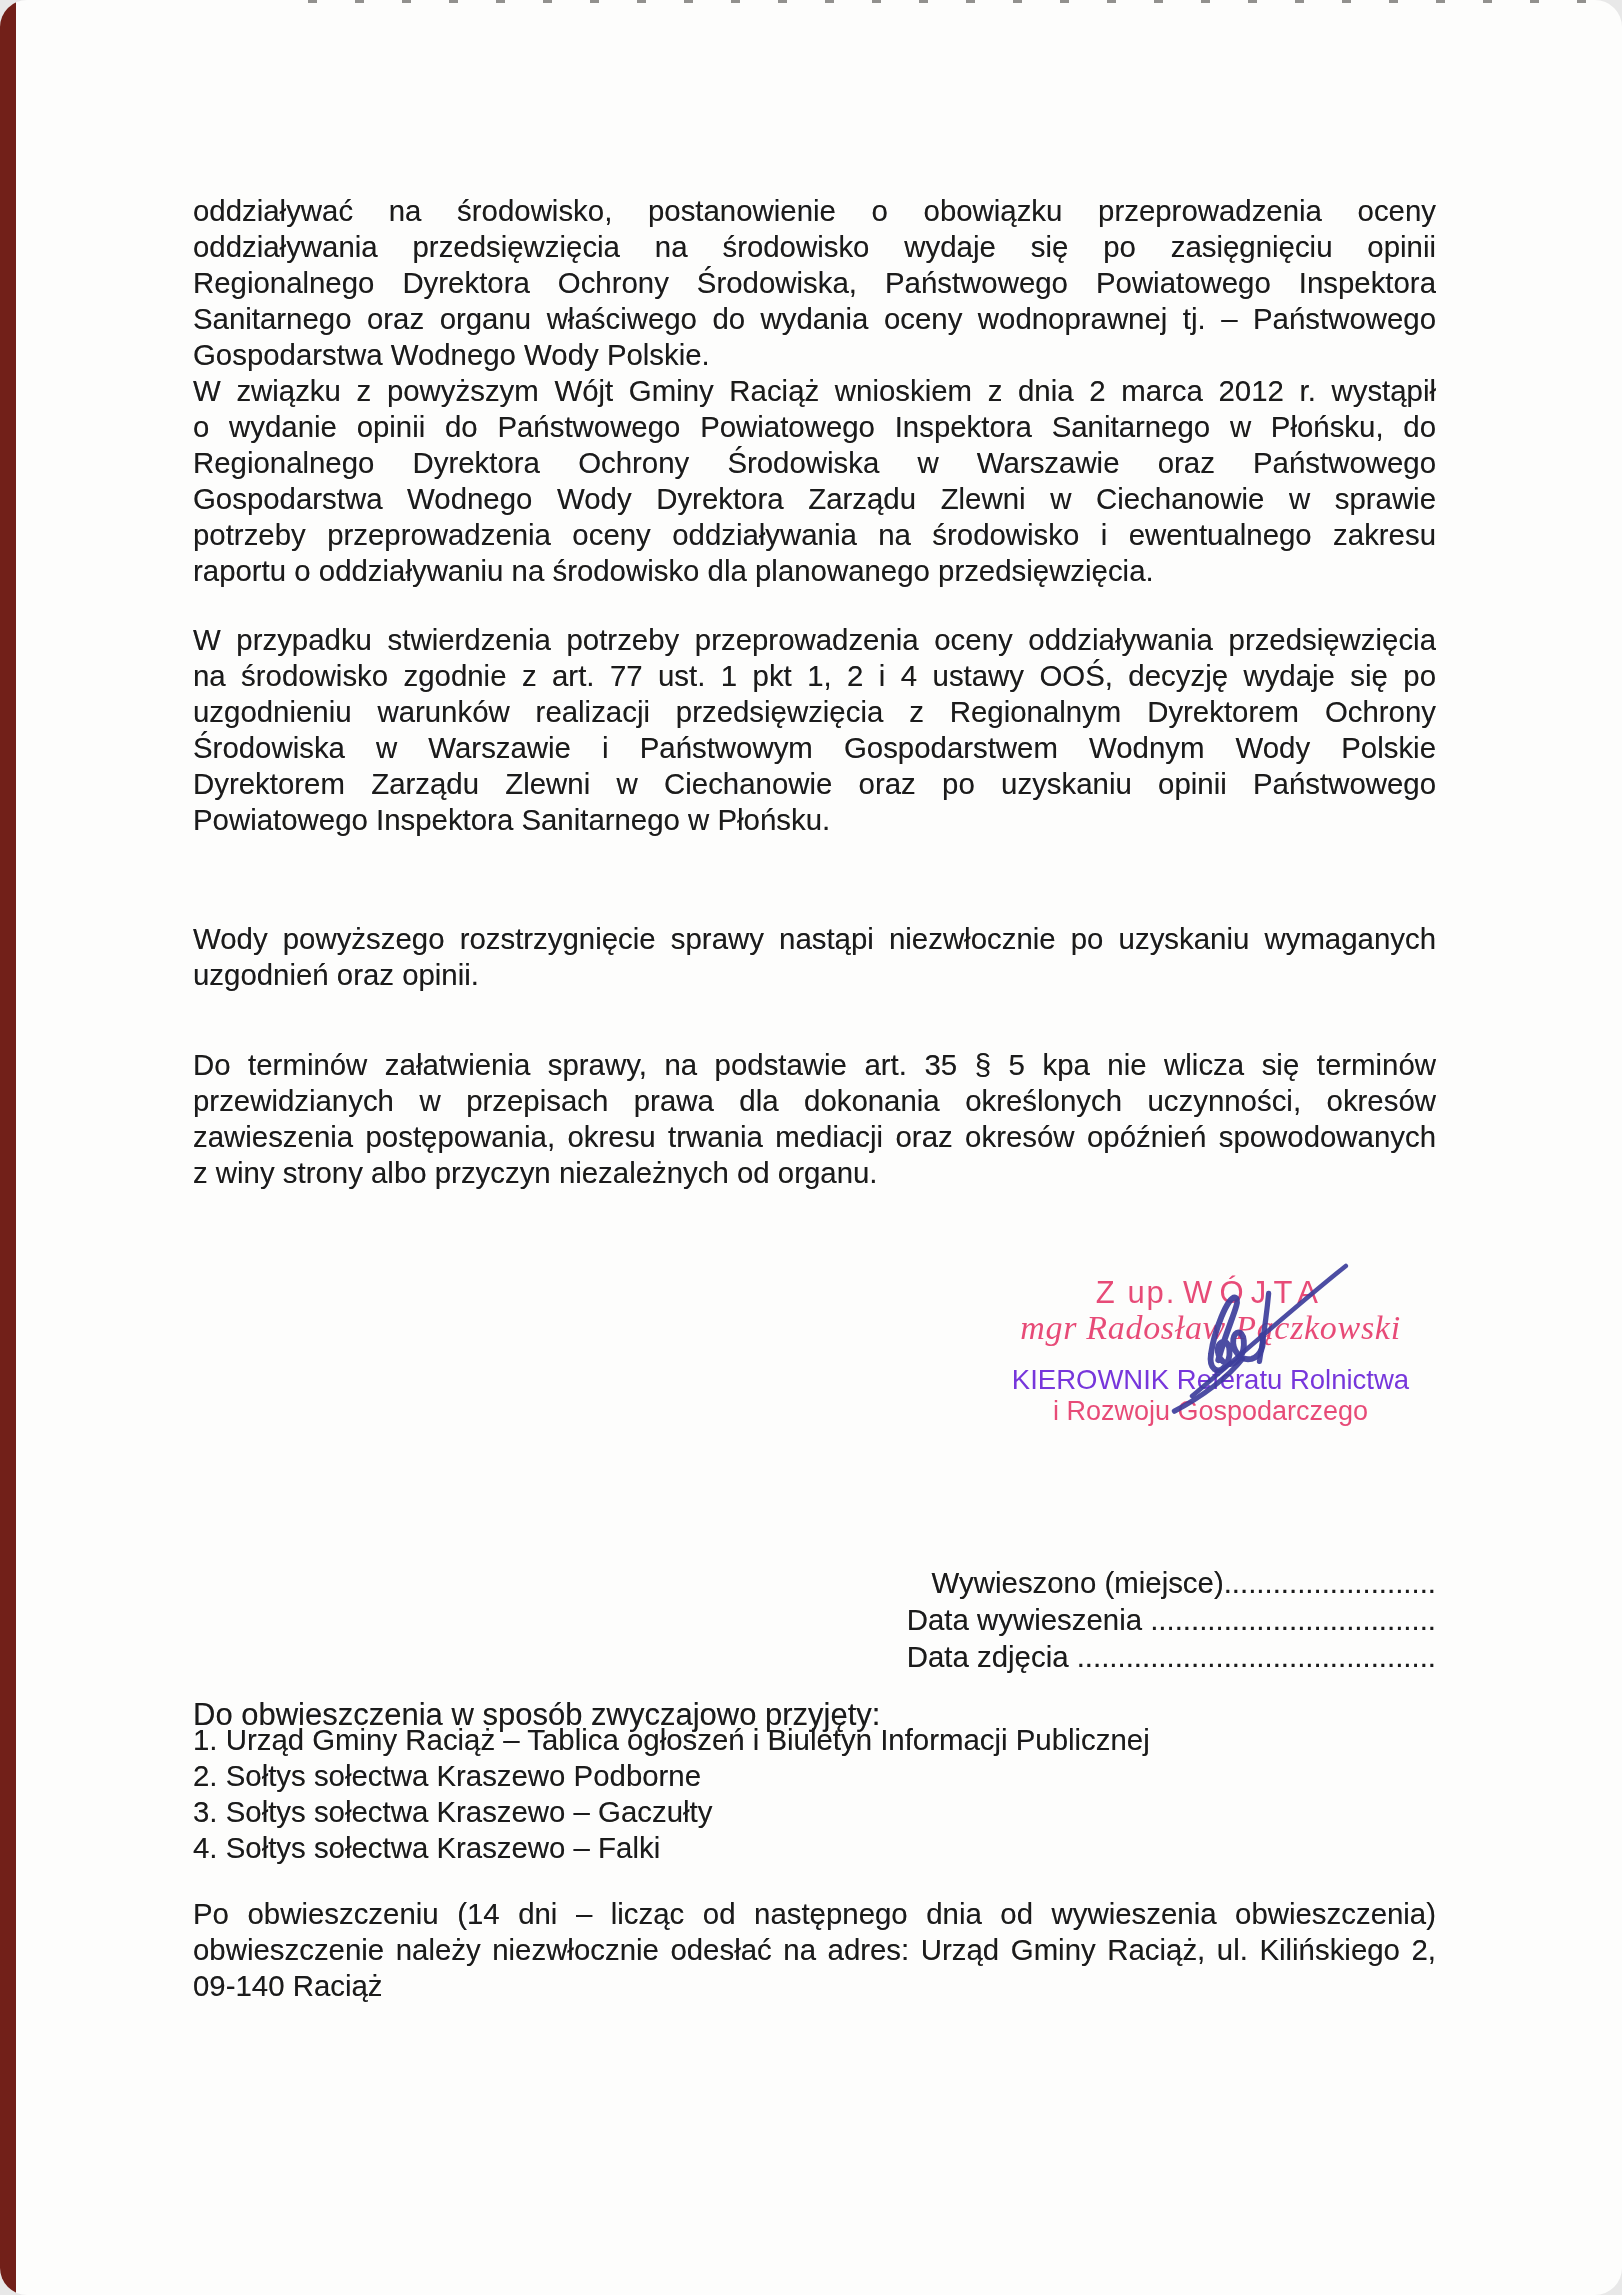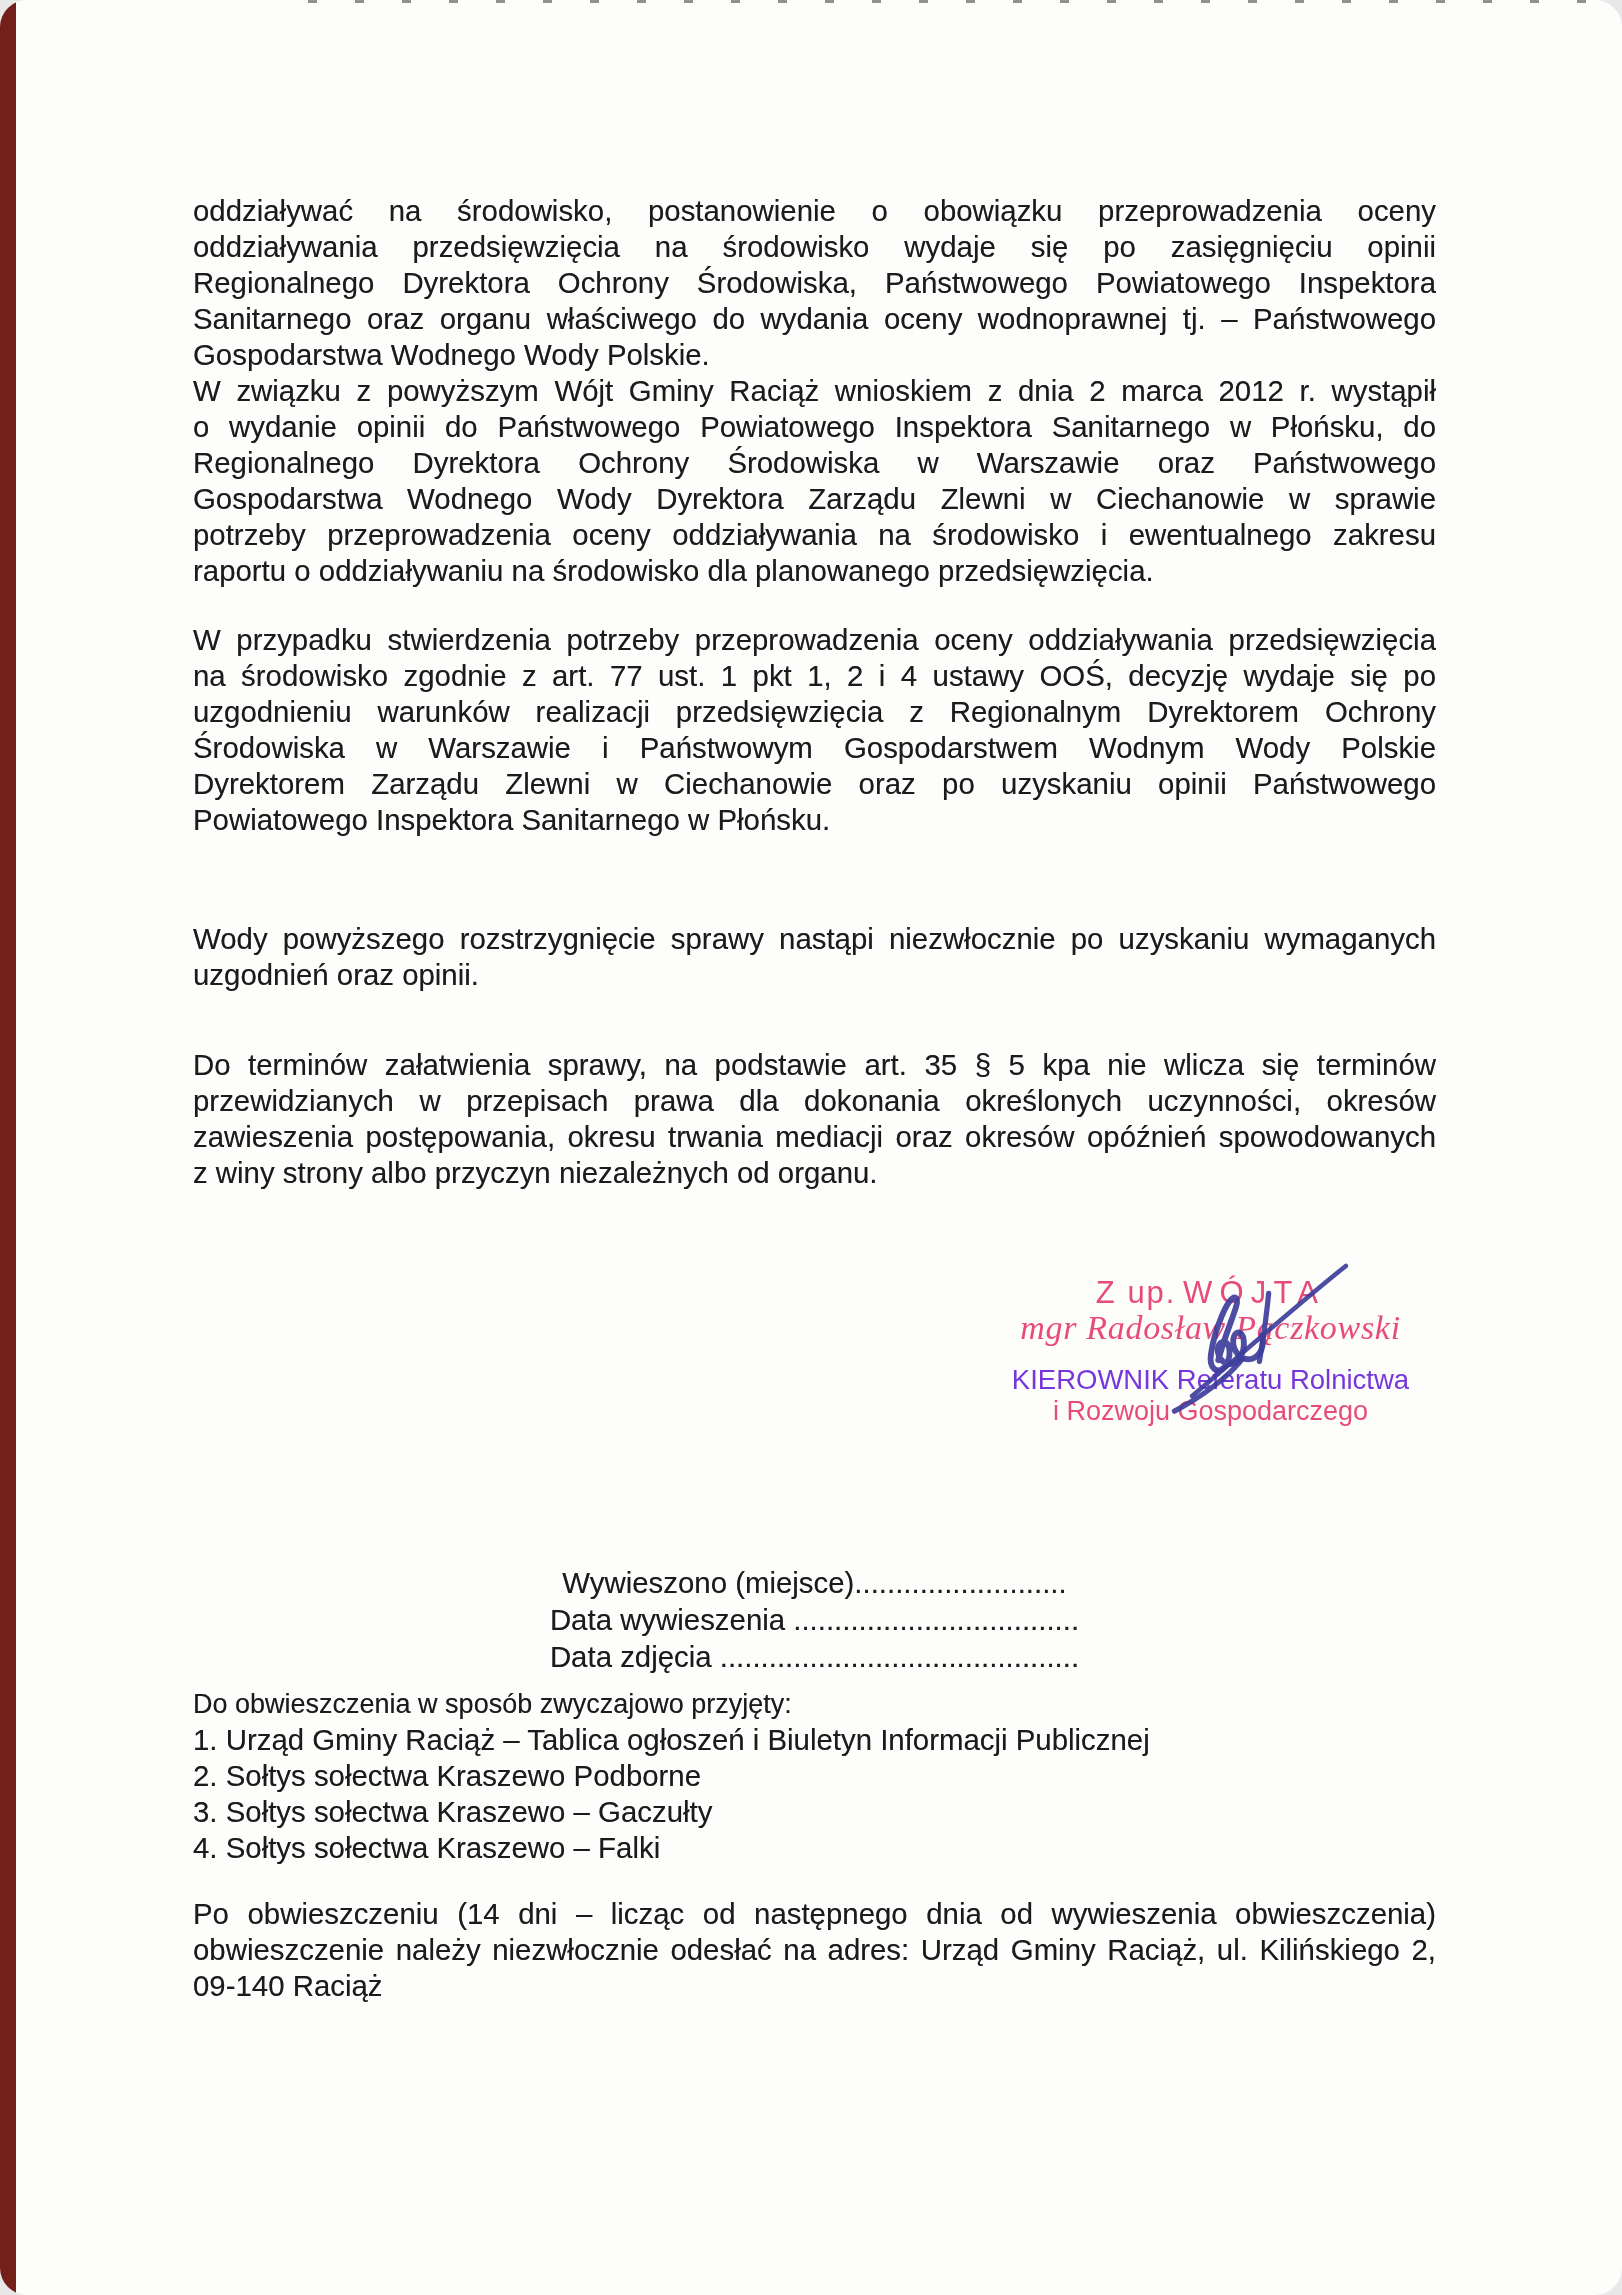--- a/index.html
+++ b/index.html
@@ -21,23 +21,23 @@
   }
   
   .block{position:absolute;left:193px;width:1243px;font-size:29.4px;}
   .jline{
     height:36px;line-height:36px;
     text-align:justify;text-align-last:justify;
     overflow:hidden;white-space:nowrap;
     text-shadow:0 0 0.4px rgba(0,0,0,.45);
   }
   .jline.last{text-align-last:left;}
-  .pline{height:37px;line-height:37px;text-align:center;text-shadow:0 0 0.4px rgba(0,0,0,.45);}
+  .pline{height:37px;line-height:37px;text-align:right;text-shadow:0 0 0.4px rgba(0,0,0,.45);}
   .aline{height:36px;line-height:36px;text-align:left;text-shadow:0 0 0.4px rgba(0,0,0,.45);}
-  .heading-line{position:absolute;left:193px;width:1243px;font-size:27px;height:36px;line-height:36px;text-shadow:0 0 0.4px rgba(0,0,0,.45);}
+  .heading-line{position:absolute;left:193px;width:1243px;font-size:31px;height:36px;line-height:36px;text-shadow:0 0 0.4px rgba(0,0,0,.45);margin-top:11px;}
   
   .sline{position:absolute;left:1011px;width:399px;text-align:center;opacity:.93;}
   .sline.l1{top:1276px;font-size:31px;line-height:33px;letter-spacing:2px;}
   .sline.l1 .sp{letter-spacing:7.2px;margin-left:6.5px;}
   .sline.l2{top:1309px;font-family:"Liberation Serif",serif;font-style:italic;font-size:34px;line-height:37px;letter-spacing:0.7px;}
   .sline.l3{top:1365px;font-size:27.5px;line-height:30px;}
   .sline.l4{top:1396px;font-size:27px;line-height:30px;}
   .sig{position:absolute;left:1156px;top:1262px;}
   .sig path{fill:none;stroke-linecap:round;stroke-linejoin:round;opacity:.92;}
 </style>

